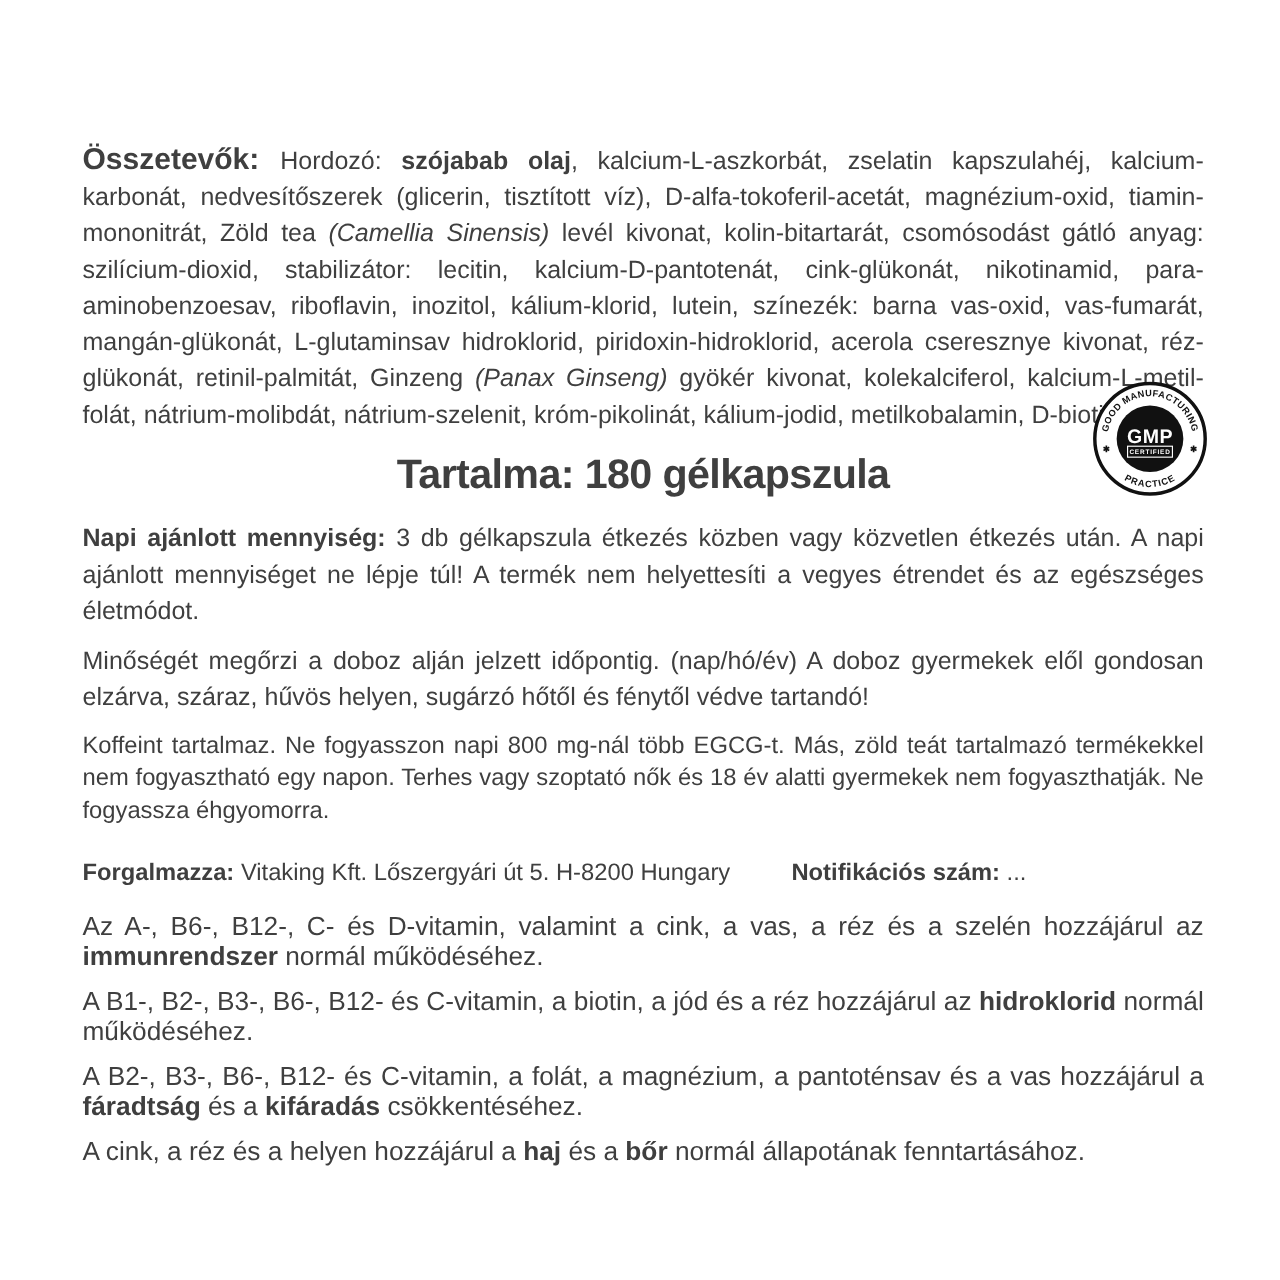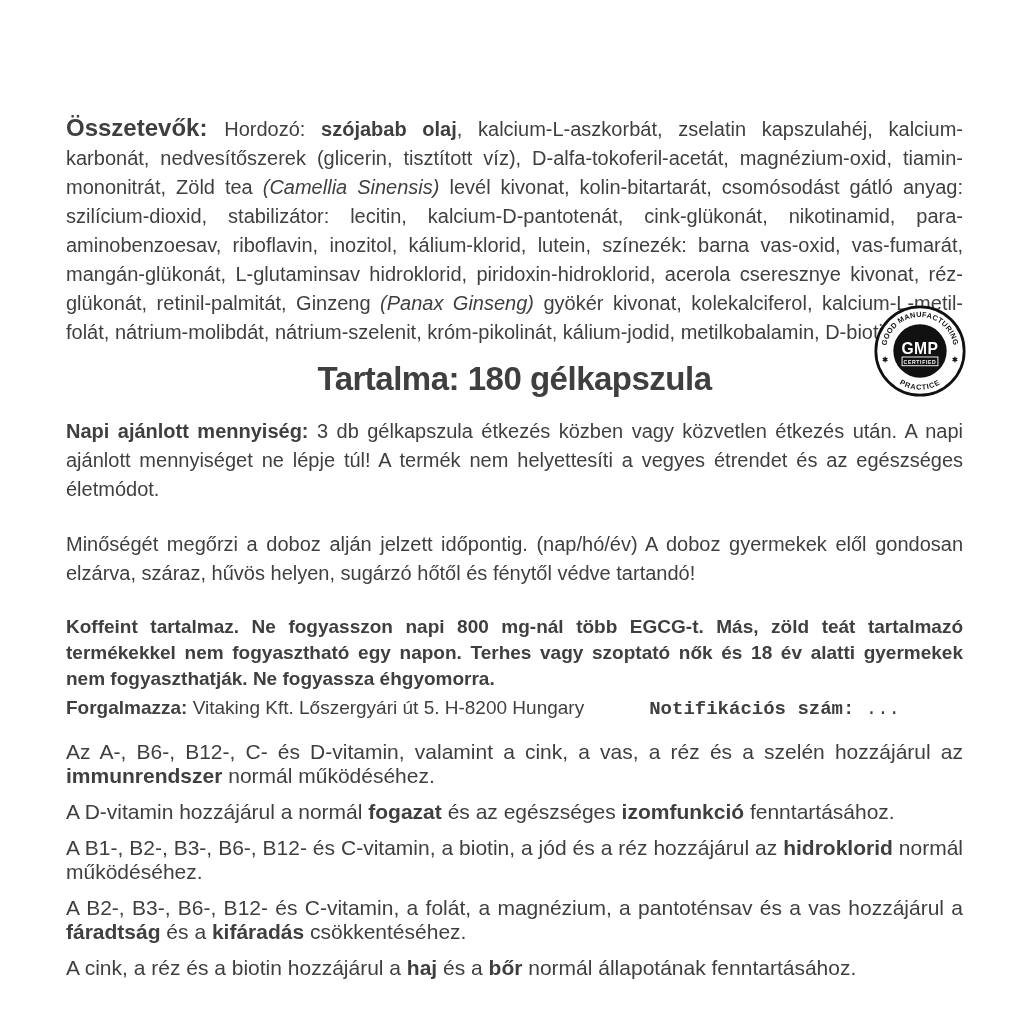--- a/index.html
+++ b/index.html
@@ -33,39 +33,39 @@
     font-size:33px;
     font-weight:700;
     line-height:40px;
     margin:2px 0 18px 0;
     letter-spacing:-0.5px;
     text-align:center;
   }
   .para-dosage, .para-storage {
     font-size:20px;
     line-height:29px;
-    margin-bottom:26px;
+    margin-bottom:11px;
   }
   .para-storage { }
   .para-caffeine {
     font-size:19px;
     line-height:26px;
-    font-weight:700;
-    margin-bottom:4px;
+    font-weight:400;
+    margin-bottom:25px;
   }
   .distributor-row {
     font-size:19px;
     line-height:24px;
     display:flex;
     align-items:baseline;
     text-align:left;
     margin-bottom:19px;
   }
   .distributor-left { white-space:nowrap; }
-  .distributor-right { white-space:nowrap; margin-left:65px;font-family:Liberation Mono, monospace; }
+  .distributor-right { white-space:nowrap; margin-left:49px; }
   .para-claim {
     font-size:21px;
     line-height:24px;
     margin-bottom:12px;
   }
   .gmp-badge {
     position:absolute;
     left:874px;
     top:305px;
     width:92px;
@@ -91,24 +91,23 @@
     <span class="distributor-left">
       <span class="seg-bold">Forgalmazza:</span><span> Vitaking Kft. Lőszergyári út 5. H-8200 Hungary</span>
     </span>
     <span class="distributor-right">
       <span class="seg-bold">Notifikációs szám:</span><span> ...</span>
     </span>
   </div>
 
   <div>
     <p class="para-claim"><span>Az A-, B6-, B12-, C- és D-vitamin, valamint a cink, a vas, a réz és a szelén hozzájárul az </span><span class="seg-bold">immunrendszer</span><span> normál működéséhez.</span></p>
-    <p class="para-claim"><span>A D-vitamin hozzájárul a normál </span><span class="seg-bold">fogazat</span><span> és az egészséges </span><span class="seg-bold">izomfunkció</span><span> fenntartásához.</span></p>
     <p class="para-claim"><span>A B1-, B2-, B3-, B6-, B12- és C-vitamin, a biotin, a jód és a réz hozzájárul az </span><span class="seg-bold">hidroklorid</span><span> normál működéséhez.</span></p>
     <p class="para-claim"><span>A B2-, B3-, B6-, B12- és C-vitamin, a folát, a magnézium, a pantoténsav és a vas hozzájárul a </span><span class="seg-bold">fáradtság</span><span> és a </span><span class="seg-bold">kifáradás</span><span> csökkentéséhez.</span></p>
-    <p class="para-claim"><span>A cink, a réz és a biotin hozzájárul a </span><span class="seg-bold">haj</span><span> és a </span><span class="seg-bold">bőr</span><span> normál állapotának fenntartásához.</span></p>
+    <p class="para-claim"><span>A cink, a réz és a helyen hozzájárul a </span><span class="seg-bold">haj</span><span> és a </span><span class="seg-bold">bőr</span><span> normál állapotának fenntartásához.</span></p>
   </div>
 
 </div>
 
 <svg class="gmp-badge" viewBox="0 0 100 100" aria-hidden="true">
   <defs>
     <path id="arcTop" d="M 13 50 A 37 37 0 0 1 87 50"></path>
     <path id="arcBot" d="M 11.9 67.7 A 42 42 0 0 0 88.1 67.7"></path>
   </defs>
   <circle cx="50" cy="50" r="48" fill="#ffffff" stroke="#111111" stroke-width="3"></circle>

